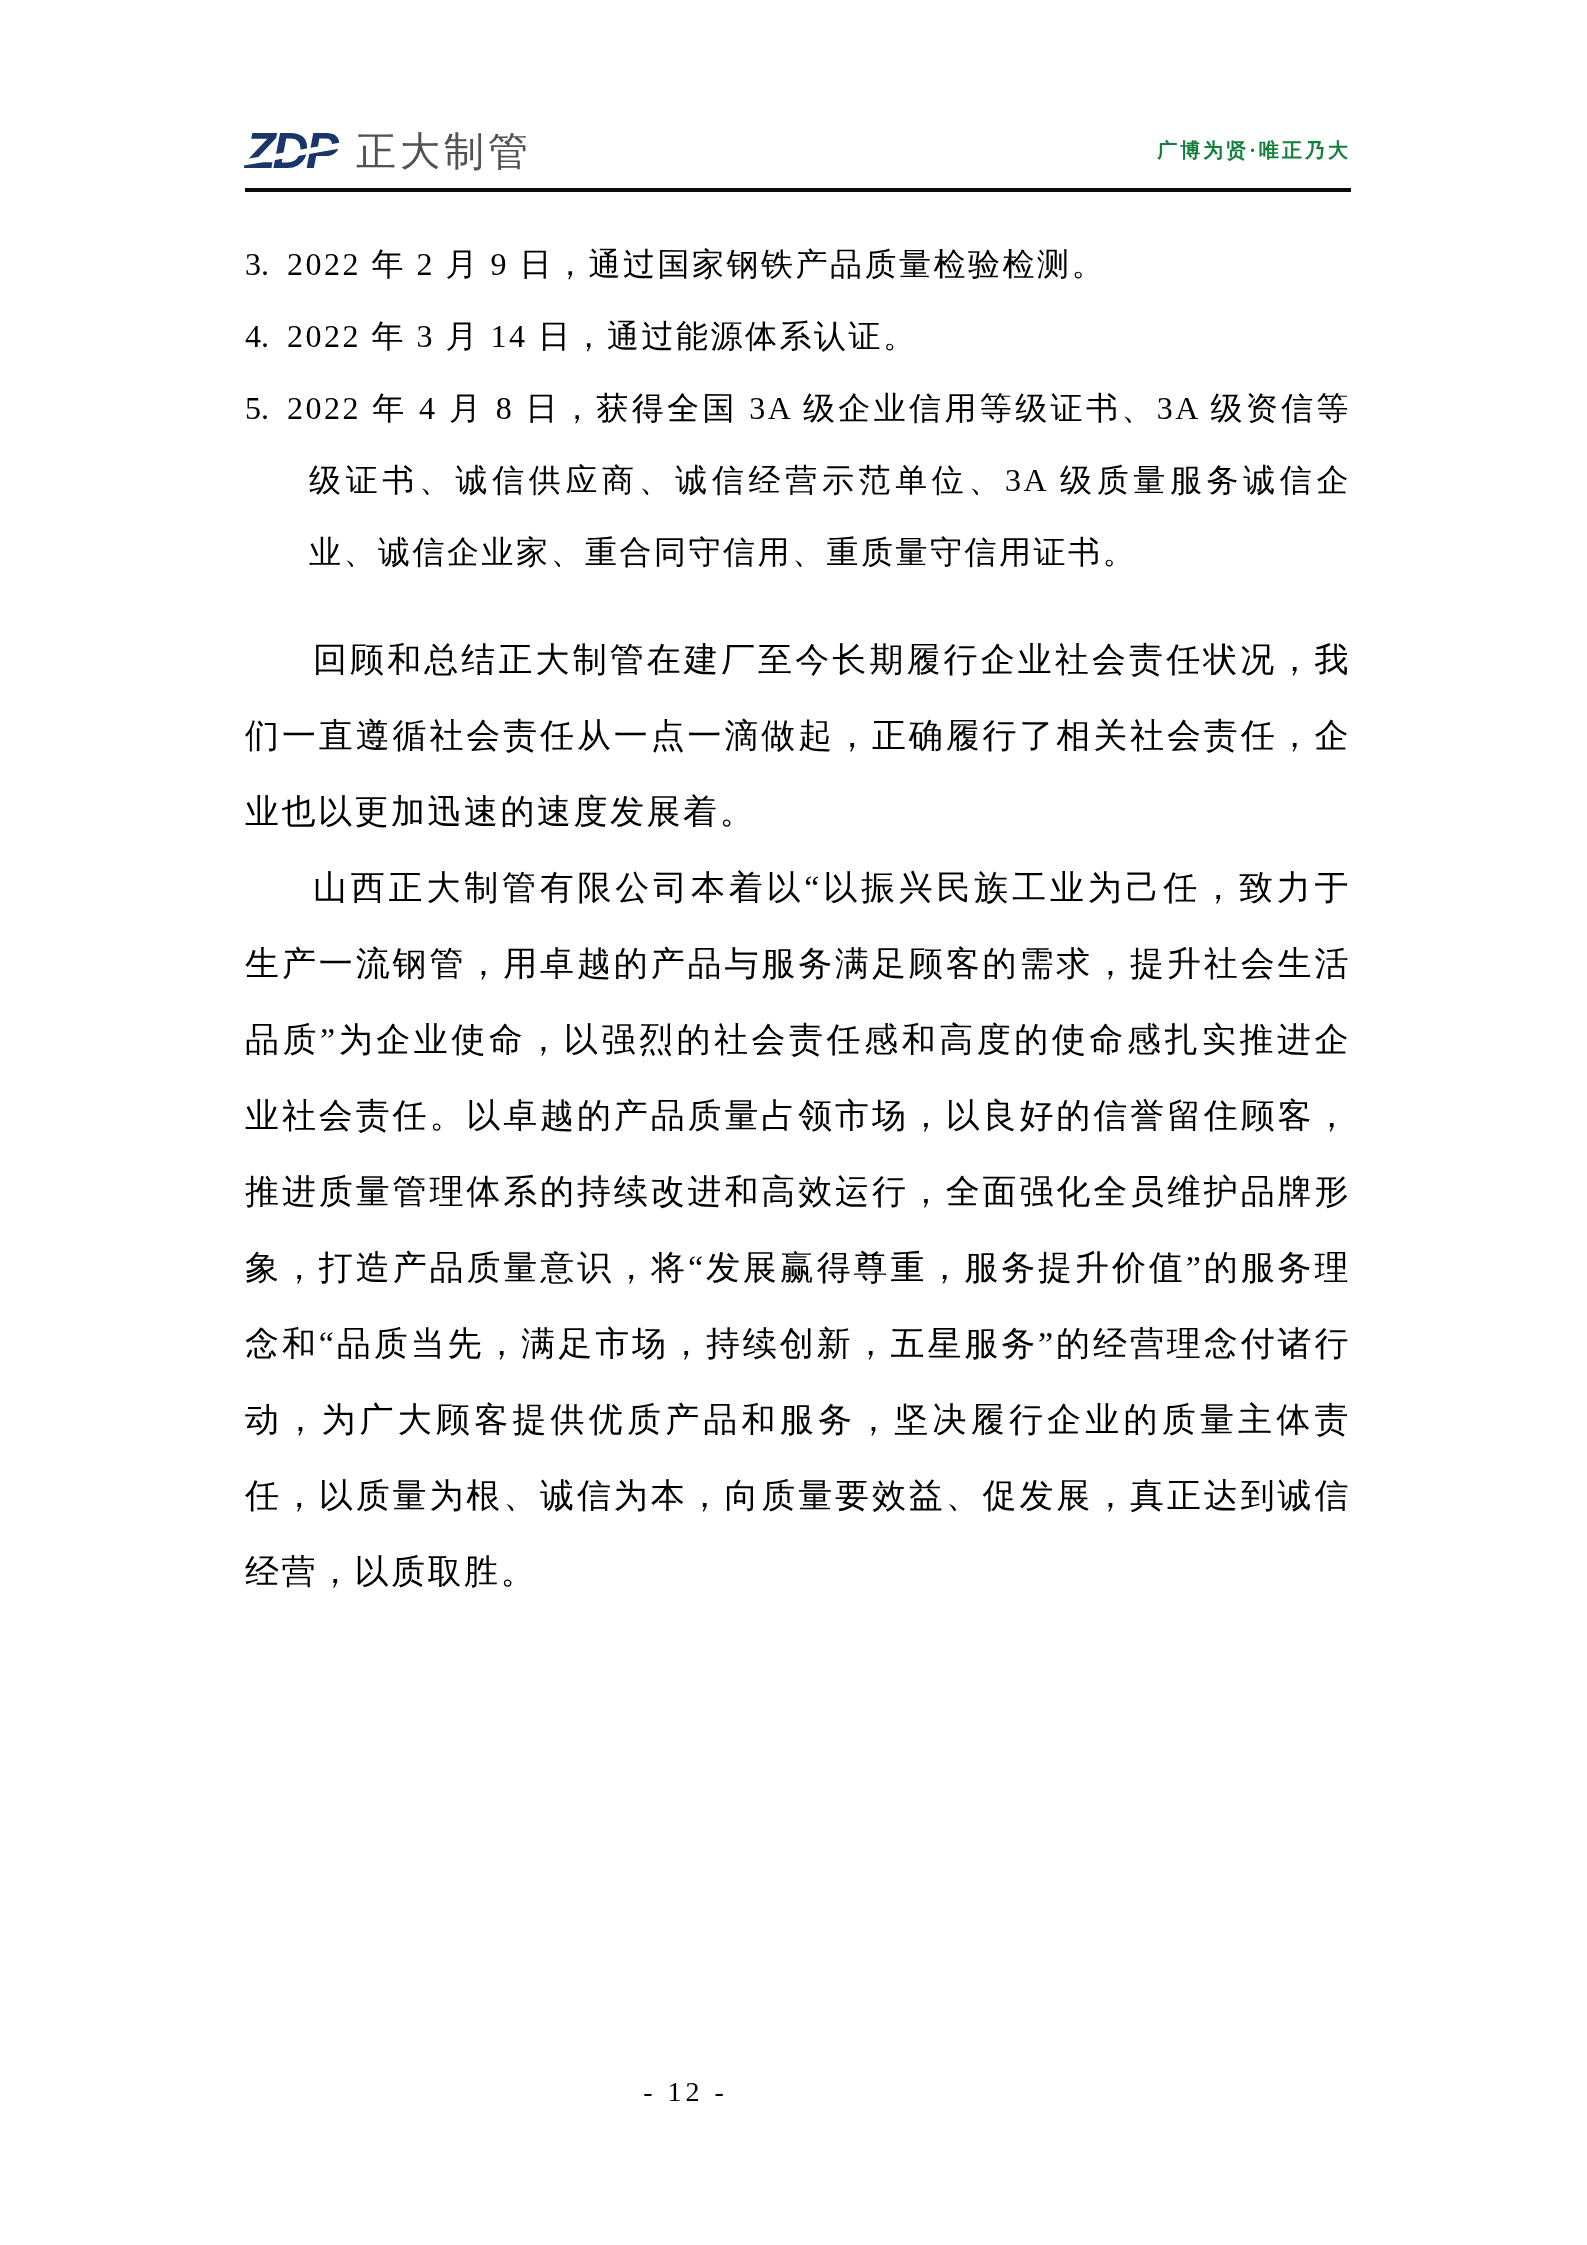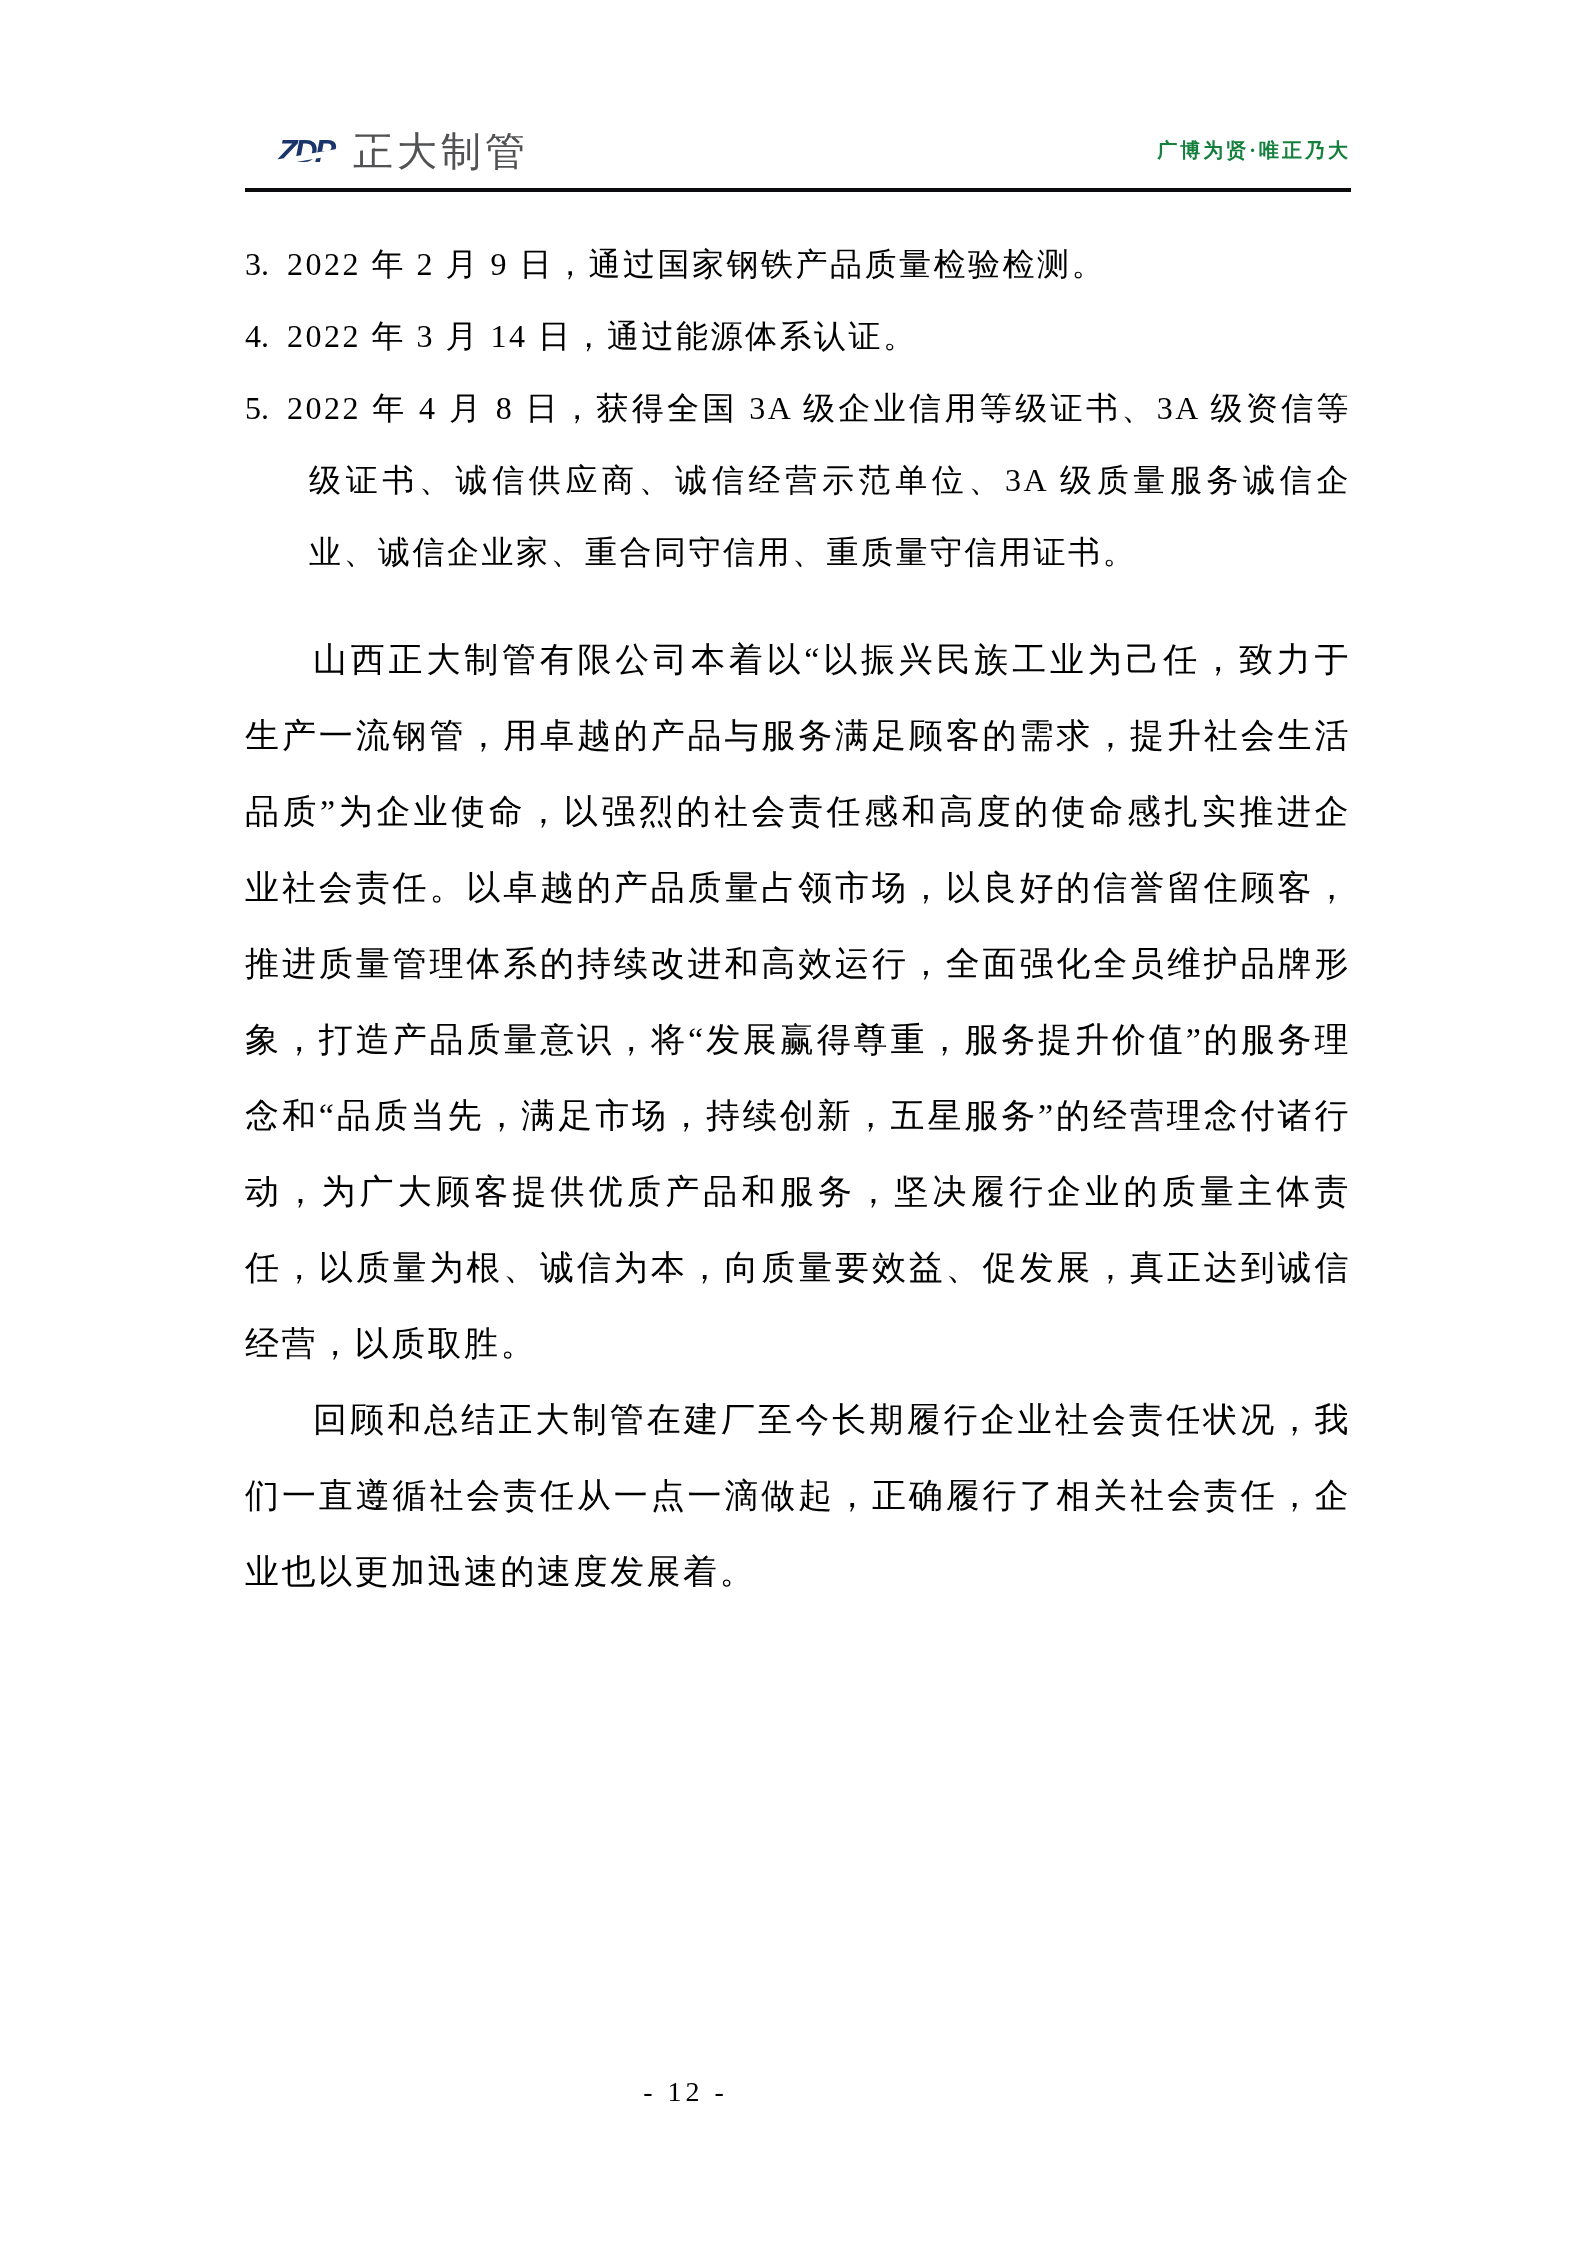--- a/index.html
+++ b/index.html
@@ -30,26 +30,25 @@
   .logo {
     display: flex;
     align-items: center;
     gap: 14px;
   }
   .logo-zdp {
     position: relative;
     font-family: "Liberation Sans", sans-serif;
     font-weight: 900;
     font-style: italic;
-    font-size: 32px;
+    font-size: 50px;
     line-height: 48px;
     letter-spacing: -3px;
     color: #1a356b;
     padding-right: 6px;
-    margin-left: 33px;
   }
   .logo-zdp::after {         
     content: "";
     position: absolute;
     left: -6px;
     top: 24px;
     width: 106px;
     height: 6px;
     background: #ffffff;
     border-radius: 6px / 3px;
@@ -147,19 +146,19 @@
       </div>
       <div class="list-item">
         <span class="num">4.</span><span>2022 年 3 月 14 日，通过能源体系认证。</span>
       </div>
       <div class="list-item">
         <span class="num">5.</span><span>2022 年 4 月 8 日，获得全国 3A 级企业信用等级证书、3A 级资信等级证书、诚信供应商、诚信经营示范单位、3A 级质量服务诚信企业、诚信企业家、重合同守信用、重质量守信用证书。</span>
       </div>
     </div>
 
 
+    <p class="para">回顾和总结正大制管在建厂至今长期履行企业社会责任状况，我们一直遵循社会责任从一点一滴做起，正确履行了相关社会责任，企业也以更加迅速的速度发展着。</p>
     <p class="para">山西正大制管有限公司本着以“以振兴民族工业为己任，致力于生产一流钢管，用卓越的产品与服务满足顾客的需求，提升社会生活品质”为企业使命，以强烈的社会责任感和高度的使命感扎实推进企业社会责任。以卓越的产品质量占领市场，以良好的信誉留住顾客，推进质量管理体系的持续改进和高效运行，全面强化全员维护品牌形象，打造产品质量意识，将“发展赢得尊重，服务提升价值”的服务理念和“品质当先，满足市场，持续创新，五星服务”的经营理念付诸行动，为广大顾客提供优质产品和服务，坚决履行企业的质量主体责任，以质量为根、诚信为本，向质量要效益、促发展，真正达到诚信经营，以质取胜。</p>
-    <p class="para">回顾和总结正大制管在建厂至今长期履行企业社会责任状况，我们一直遵循社会责任从一点一滴做起，正确履行了相关社会责任，企业也以更加迅速的速度发展着。</p>
   </div>
 
   <div class="footer">- 12 -</div>
 
 </div>
 
 </body></html>

